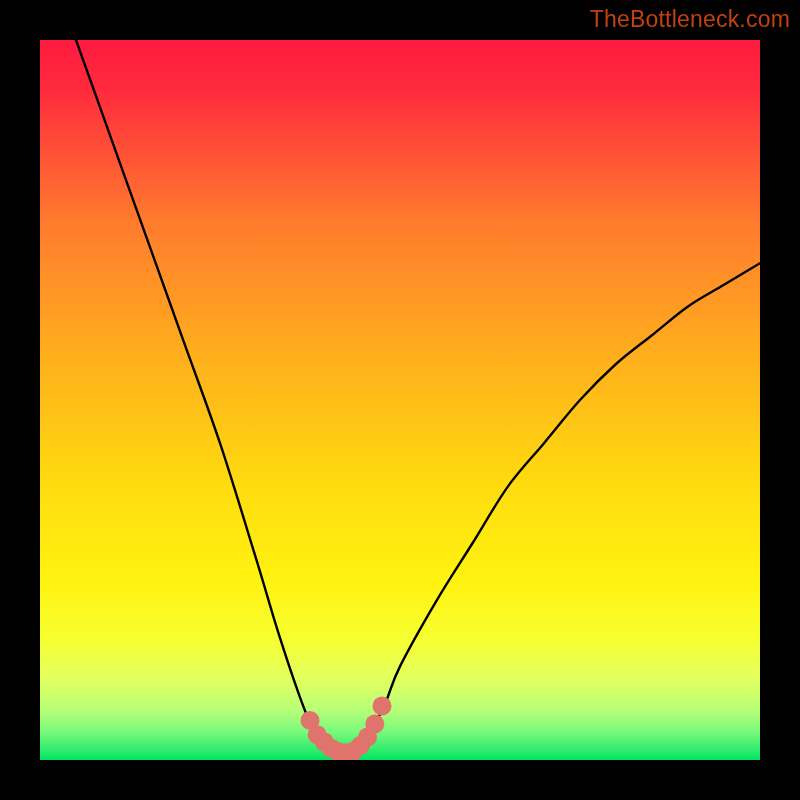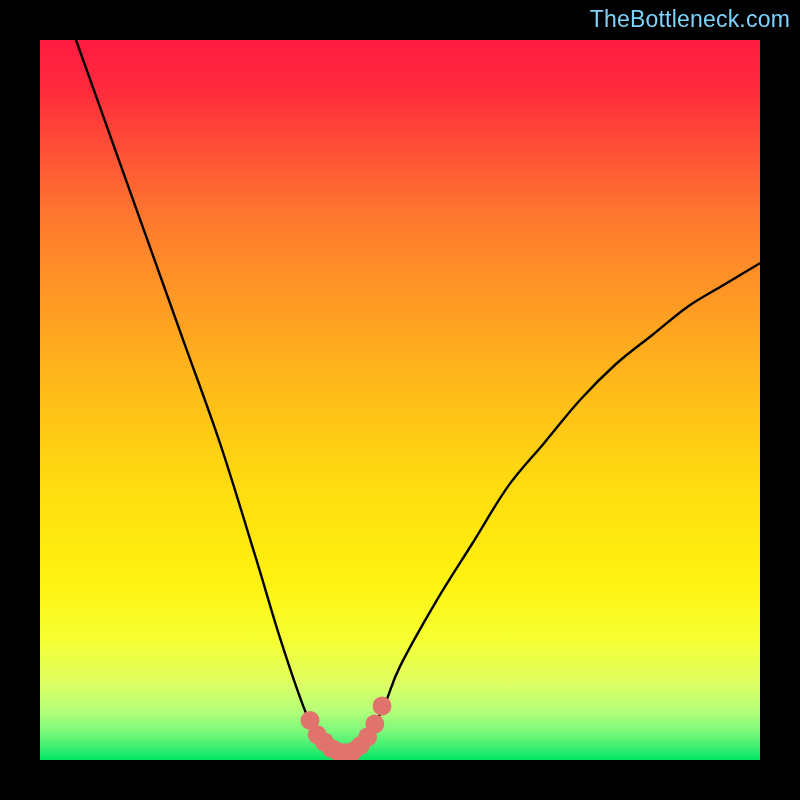--- a/index.html
+++ b/index.html
@@ -16,21 +16,21 @@
     top: 40px;
     width: 720px;
     height: 720px;
   }
   .watermark {
     position: absolute;
     top: 6px;
     right: 10px;
     font-family: Arial, Helvetica, sans-serif;
     font-size: 23px;
-    color: #7dd3fc;
+    color: #c2410c;
     letter-spacing: 0.2px;
     font-weight: 400;
   }
   svg {
     display: block;
   }
 </style>
 </head>
 <body>
 

